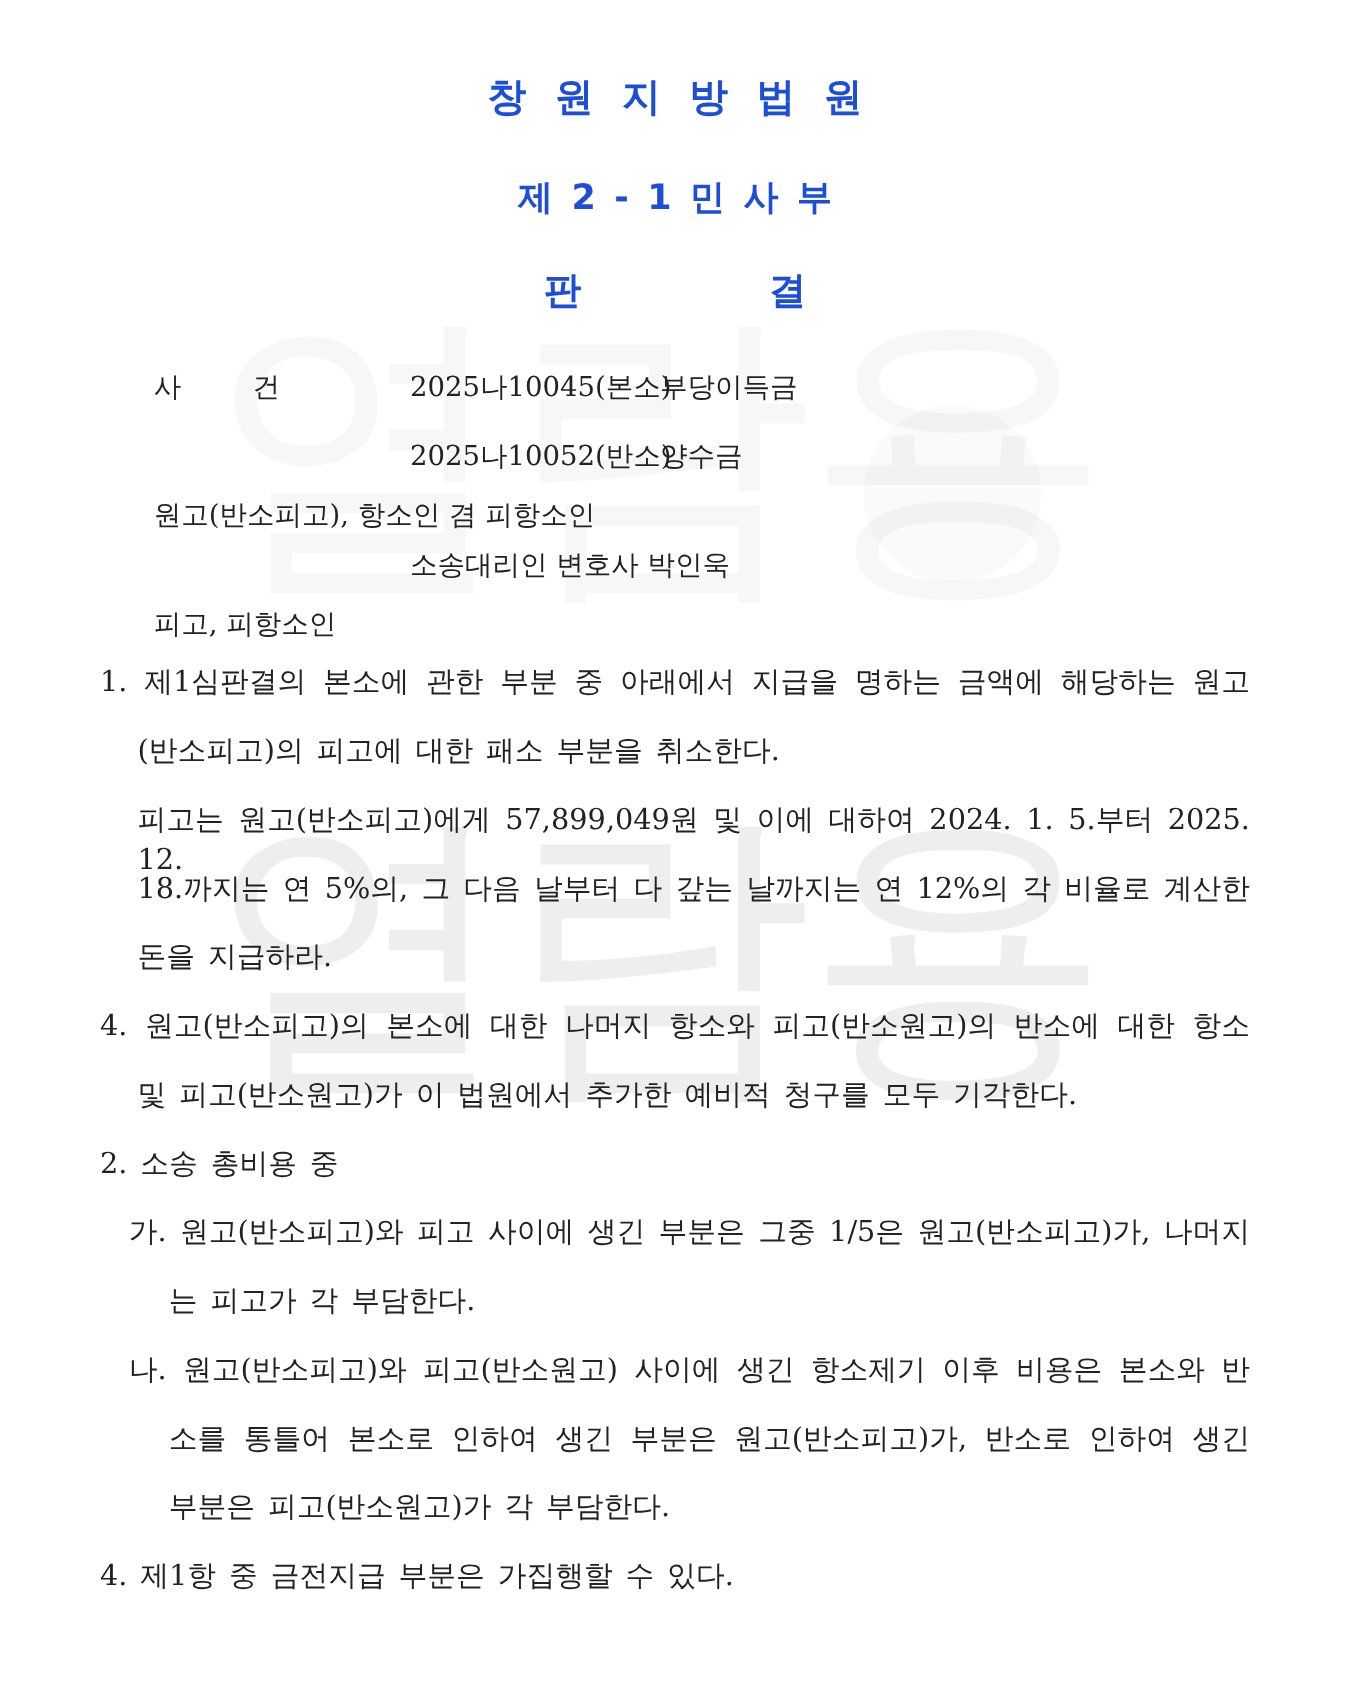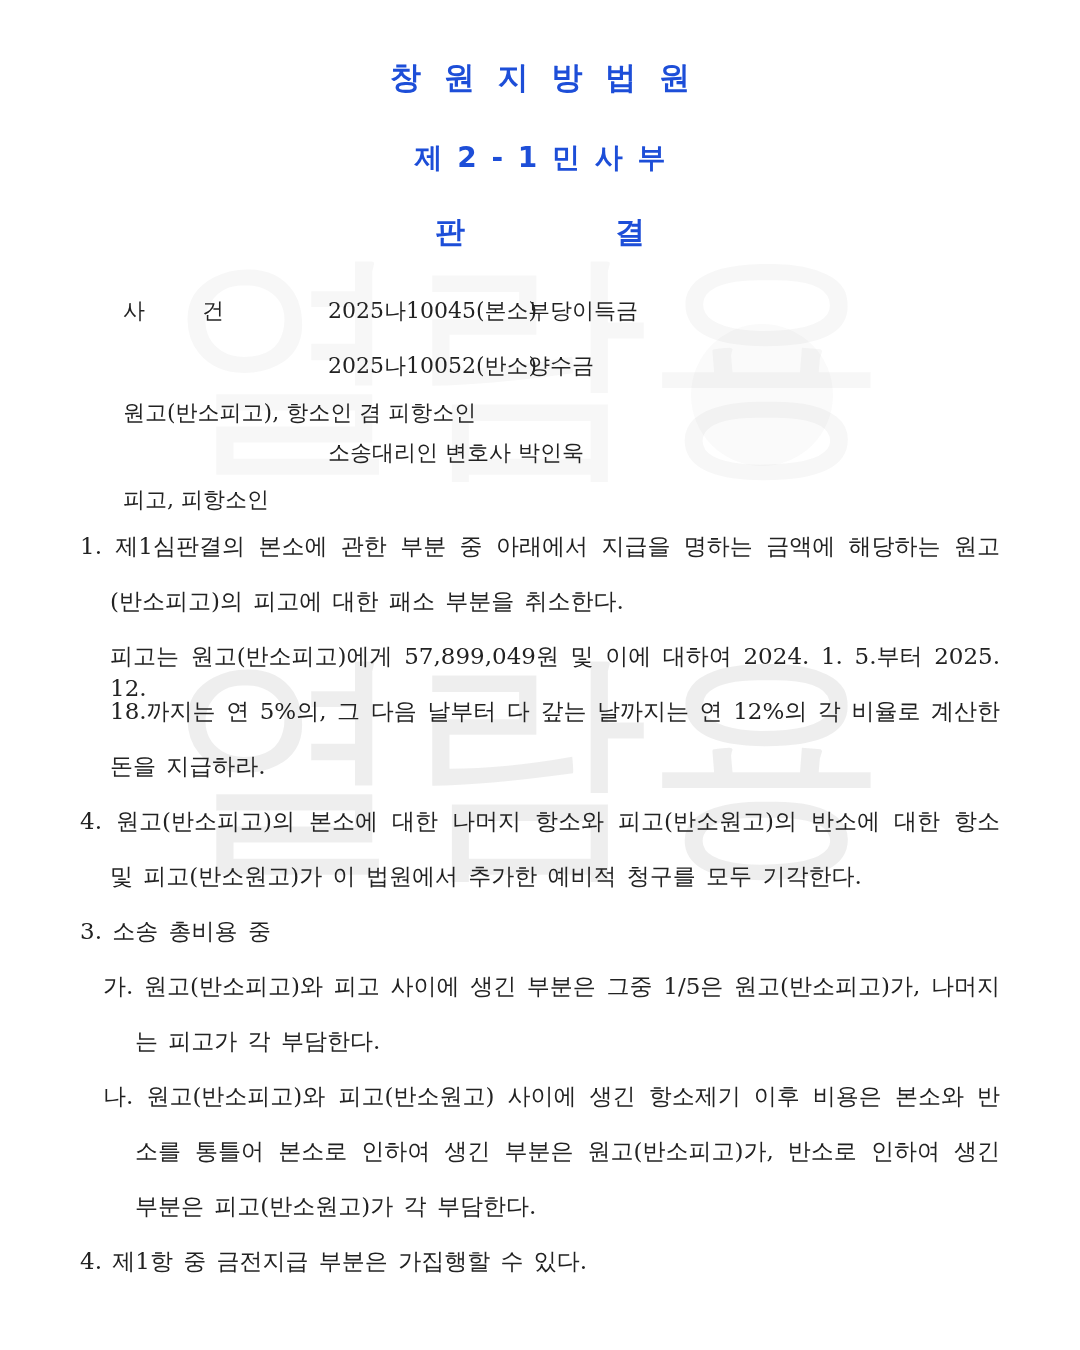--- a/index.html
+++ b/index.html
@@ -119,21 +119,21 @@
   <div class="party top-defend">피고, 피항소인</div>
 
   <div class="order">
       <div class="line item just" style="top: 530px;">1. 제1심판결의 본소에 관한 부분 중 아래에서 지급을 명하는 금액에 해당하는 원고</div>
       <div class="line cont" style="top: 585px;">(반소피고)의 피고에 대한 패소 부분을 취소한다.</div>
       <div class="line cont just" style="top: 640px;">피고는 원고(반소피고)에게 57,899,049원 및 이에 대하여 2024. 1. 5.부터 2025. 12.</div>
       <div class="line cont just" style="top: 695px;">18.까지는 연 5%의, 그 다음 날부터 다 갚는 날까지는 연 12%의 각 비율로 계산한</div>
       <div class="line cont" style="top: 750px;">돈을 지급하라.</div>
       <div class="line item just" style="top: 805px;">4. 원고(반소피고)의 본소에 대한 나머지 항소와 피고(반소원고)의 반소에 대한 항소</div>
       <div class="line cont" style="top: 860px;">및 피고(반소원고)가 이 법원에서 추가한 예비적 청구를 모두 기각한다.</div>
-      <div class="line item" style="top: 915px;">3. 소송 총비용 중</div>
+      <div class="line item" style="top: 915px;">2. 소송 총비용 중</div>
       <div class="line sub just" style="top: 970px;">가. 원고(반소피고)와 피고 사이에 생긴 부분은 그중 1/5은 원고(반소피고)가, 나머지</div>
       <div class="line subcont" style="top: 1025px;">는 피고가 각 부담한다.</div>
       <div class="line sub just" style="top: 1080px;">나. 원고(반소피고)와 피고(반소원고) 사이에 생긴 항소제기 이후 비용은 본소와 반</div>
       <div class="line subcont just" style="top: 1135px;">소를 통틀어 본소로 인하여 생긴 부분은 원고(반소피고)가, 반소로 인하여 생긴</div>
       <div class="line subcont" style="top: 1190px;">부분은 피고(반소원고)가 각 부담한다.</div>
       <div class="line item" style="top: 1245px;">4. 제1항 중 금전지급 부분은 가집행할 수 있다.</div>
     </div>
 
 </div>
 

